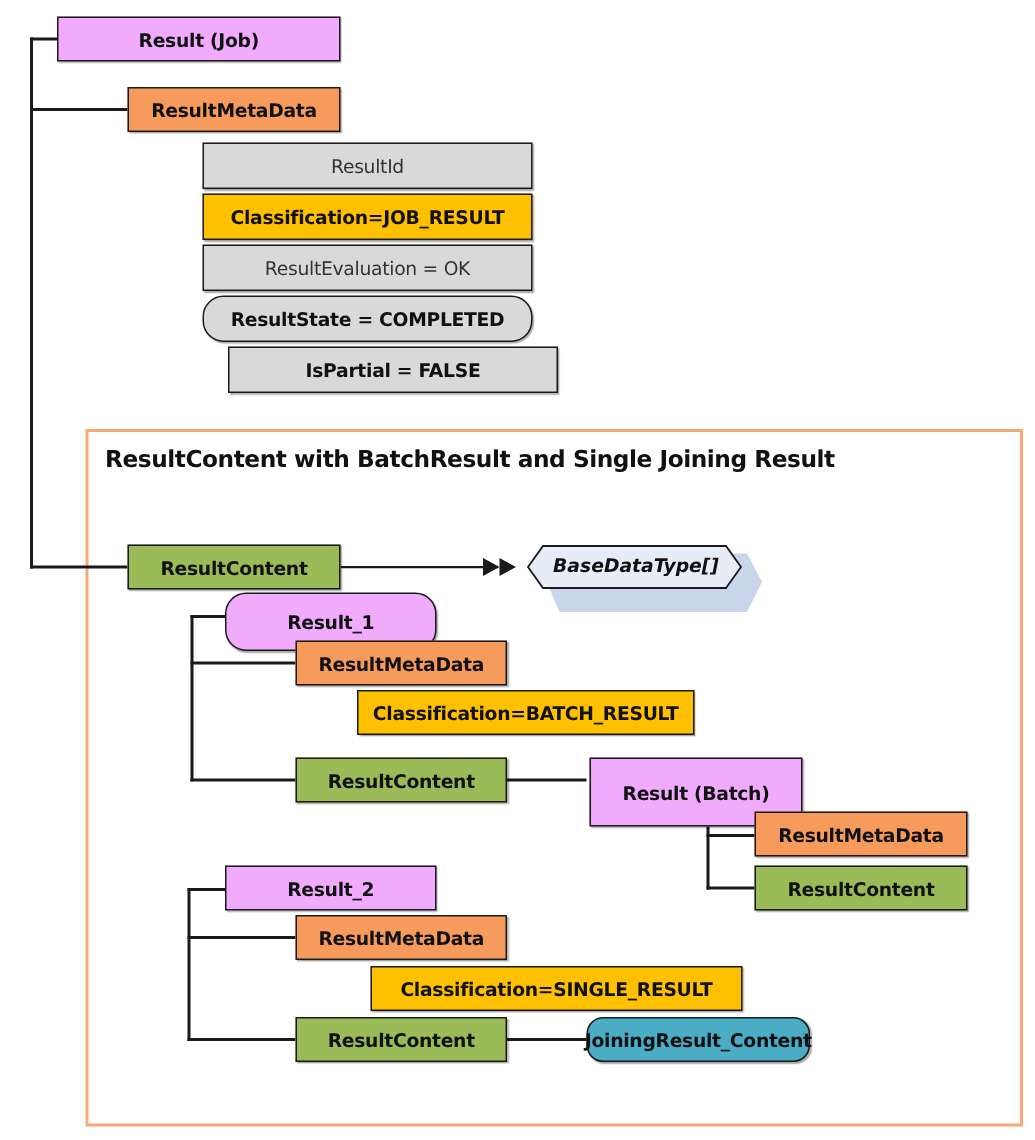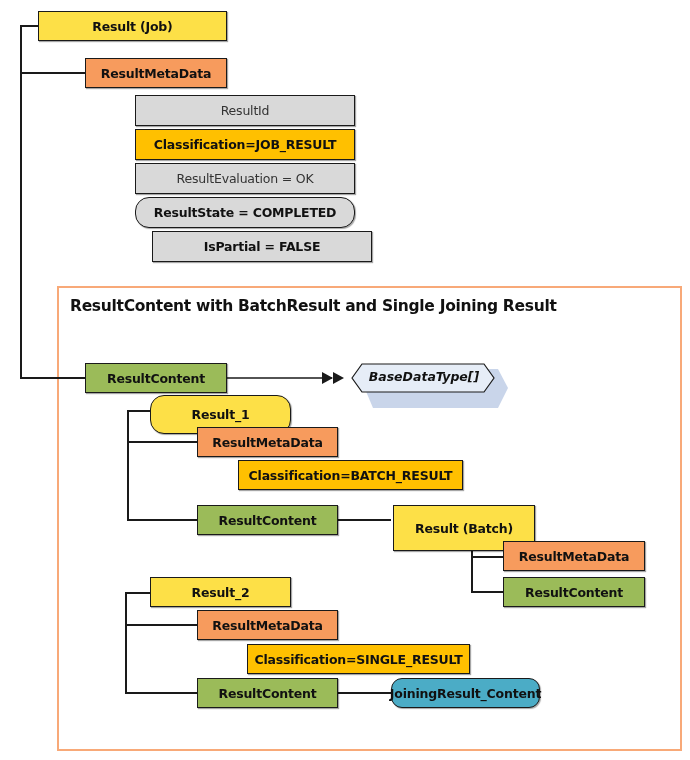--- a/index.html
+++ b/index.html
@@ -2,21 +2,21 @@
 <html><head>
 <meta charset="utf-8">
 <style>
   html, body { margin: 0; padding: 0; background: #ffffff; }
   body { width: 690px; height: 760px; position: relative; overflow: hidden;
          font-family: "DejaVu Sans", sans-serif; }
   .box { position: absolute; box-sizing: border-box; border: 1.5px solid #1a1a1a;
          display: flex; align-items: center; justify-content: center;
          font-size: 12.5px; font-weight: bold; color: #111; white-space: nowrap;
          box-shadow: 1px 1px 1px rgba(0,0,0,0.35); letter-spacing: -0.2px; }
-  .white { background: #fde047; }
+  .white { background: #f0abfc; }
   .orange { background: #f79b5d; }
   .gray { background: #d9d9d9; text-align: right; }
   .gray.normal { font-weight: normal; color: #333; }
   .gold { background: #ffc000; }
   .green { background: #9bbb59; }
   .teal { background: #4bacc6; border-radius: 11px; }
   .line { position: absolute; background: #1a1a1a; }
   .frame { position: absolute; left: 57px; top: 286px; width: 625px; height: 465px;
            box-sizing: border-box; border: 2px solid #f8a978; }
   .frame-title { position: absolute; left: 70px; top: 297px; font-size: 15.5px;
@@ -77,15 +77,15 @@
 <div class="box orange" style="left:197px;top:427px;width:141px;height:30px;">ResultMetaData</div>
 <div class="box gold" style="left:238px;top:460px;width:225px;height:30px;">Classification=BATCH_RESULT</div>
 <div class="box green" style="left:197px;top:505px;width:141px;height:30px;">ResultContent</div>
 
 <div class="box white" style="left:393px;top:505px;width:142px;height:46px;">Result (Batch)</div>
 <div class="box orange" style="left:503px;top:541px;width:142px;height:30px;">ResultMetaData</div>
 <div class="box green" style="left:503px;top:577px;width:142px;height:30px;">ResultContent</div>
 
 <div class="box white" style="left:150px;top:577px;width:141px;height:30px;">Result_2</div>
 <div class="box orange" style="left:197px;top:610px;width:141px;height:30px;">ResultMetaData</div>
-<div class="box gold" style="left:247px;top:644px;width:223px;height:30px;">Classification=SINGLE_RESULT</div>
+<div class="box gold" style="left:247px;top:644px;width:248px;height:30px;">Classification=SINGLE_RESULT</div>
 <div class="box green" style="left:197px;top:678px;width:141px;height:30px;">ResultContent</div>
 <div class="box teal" style="left:391px;top:678px;width:149px;height:30px;">JoiningResult_Content</div>
 
 </body></html>

